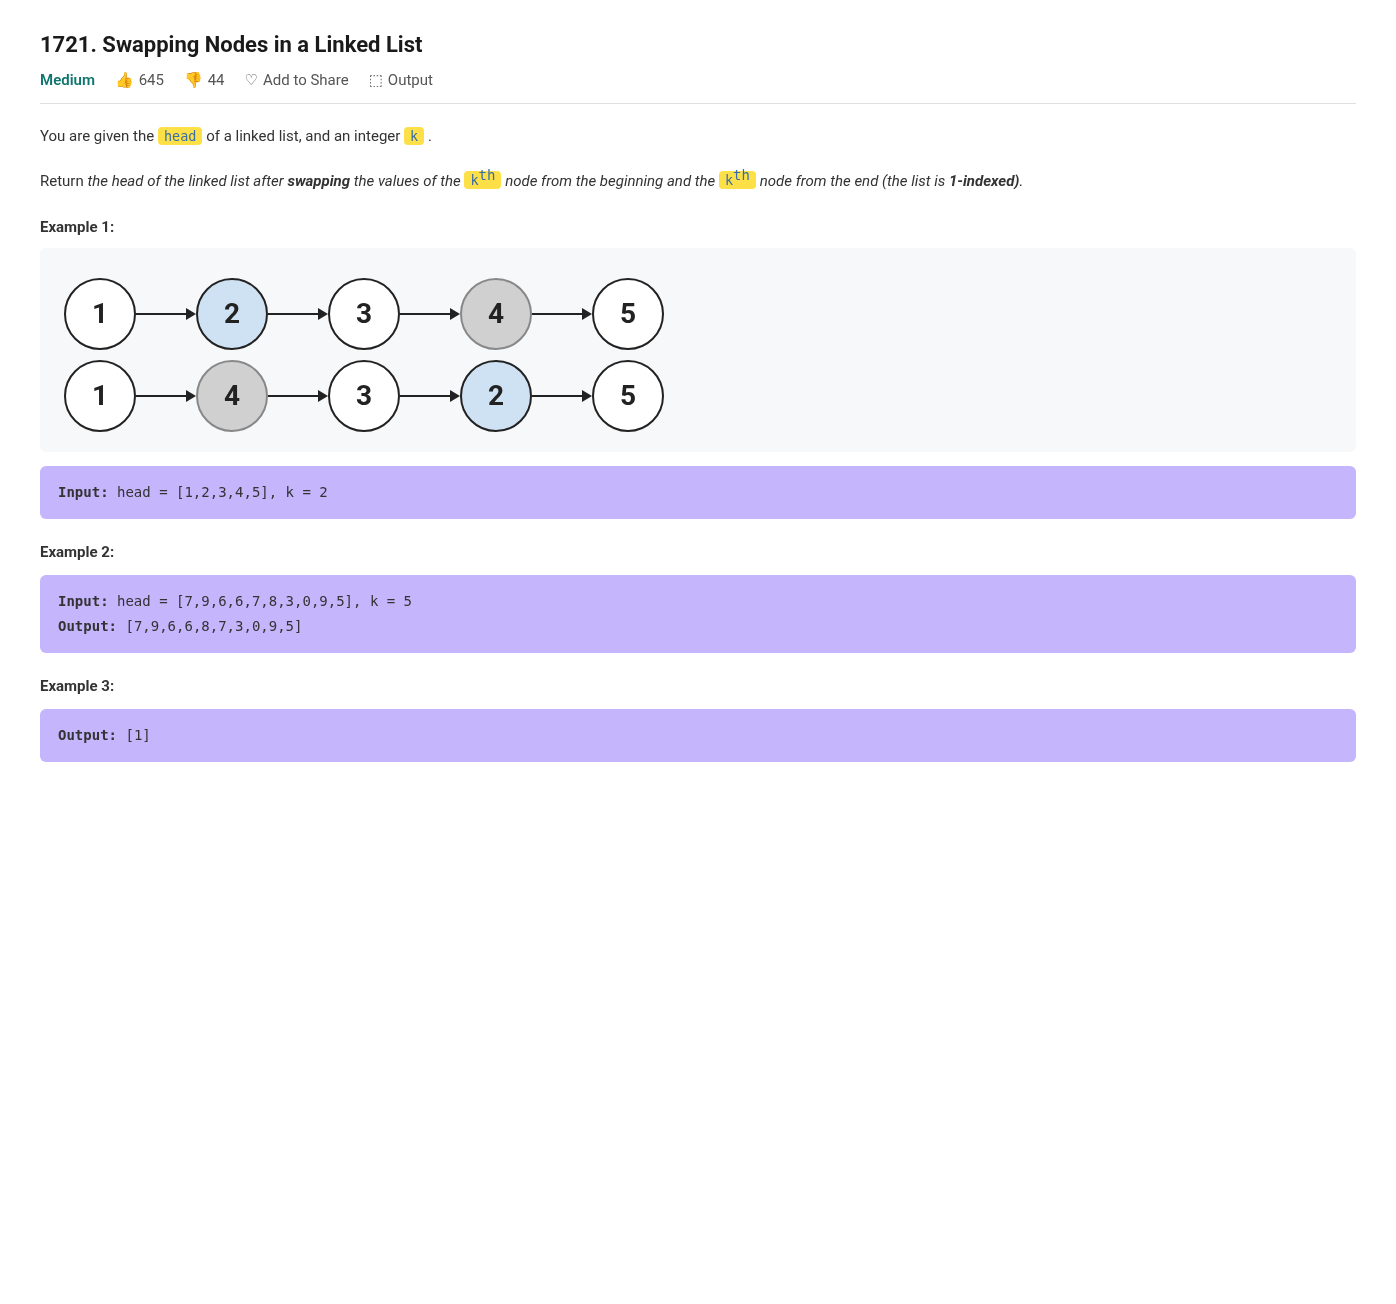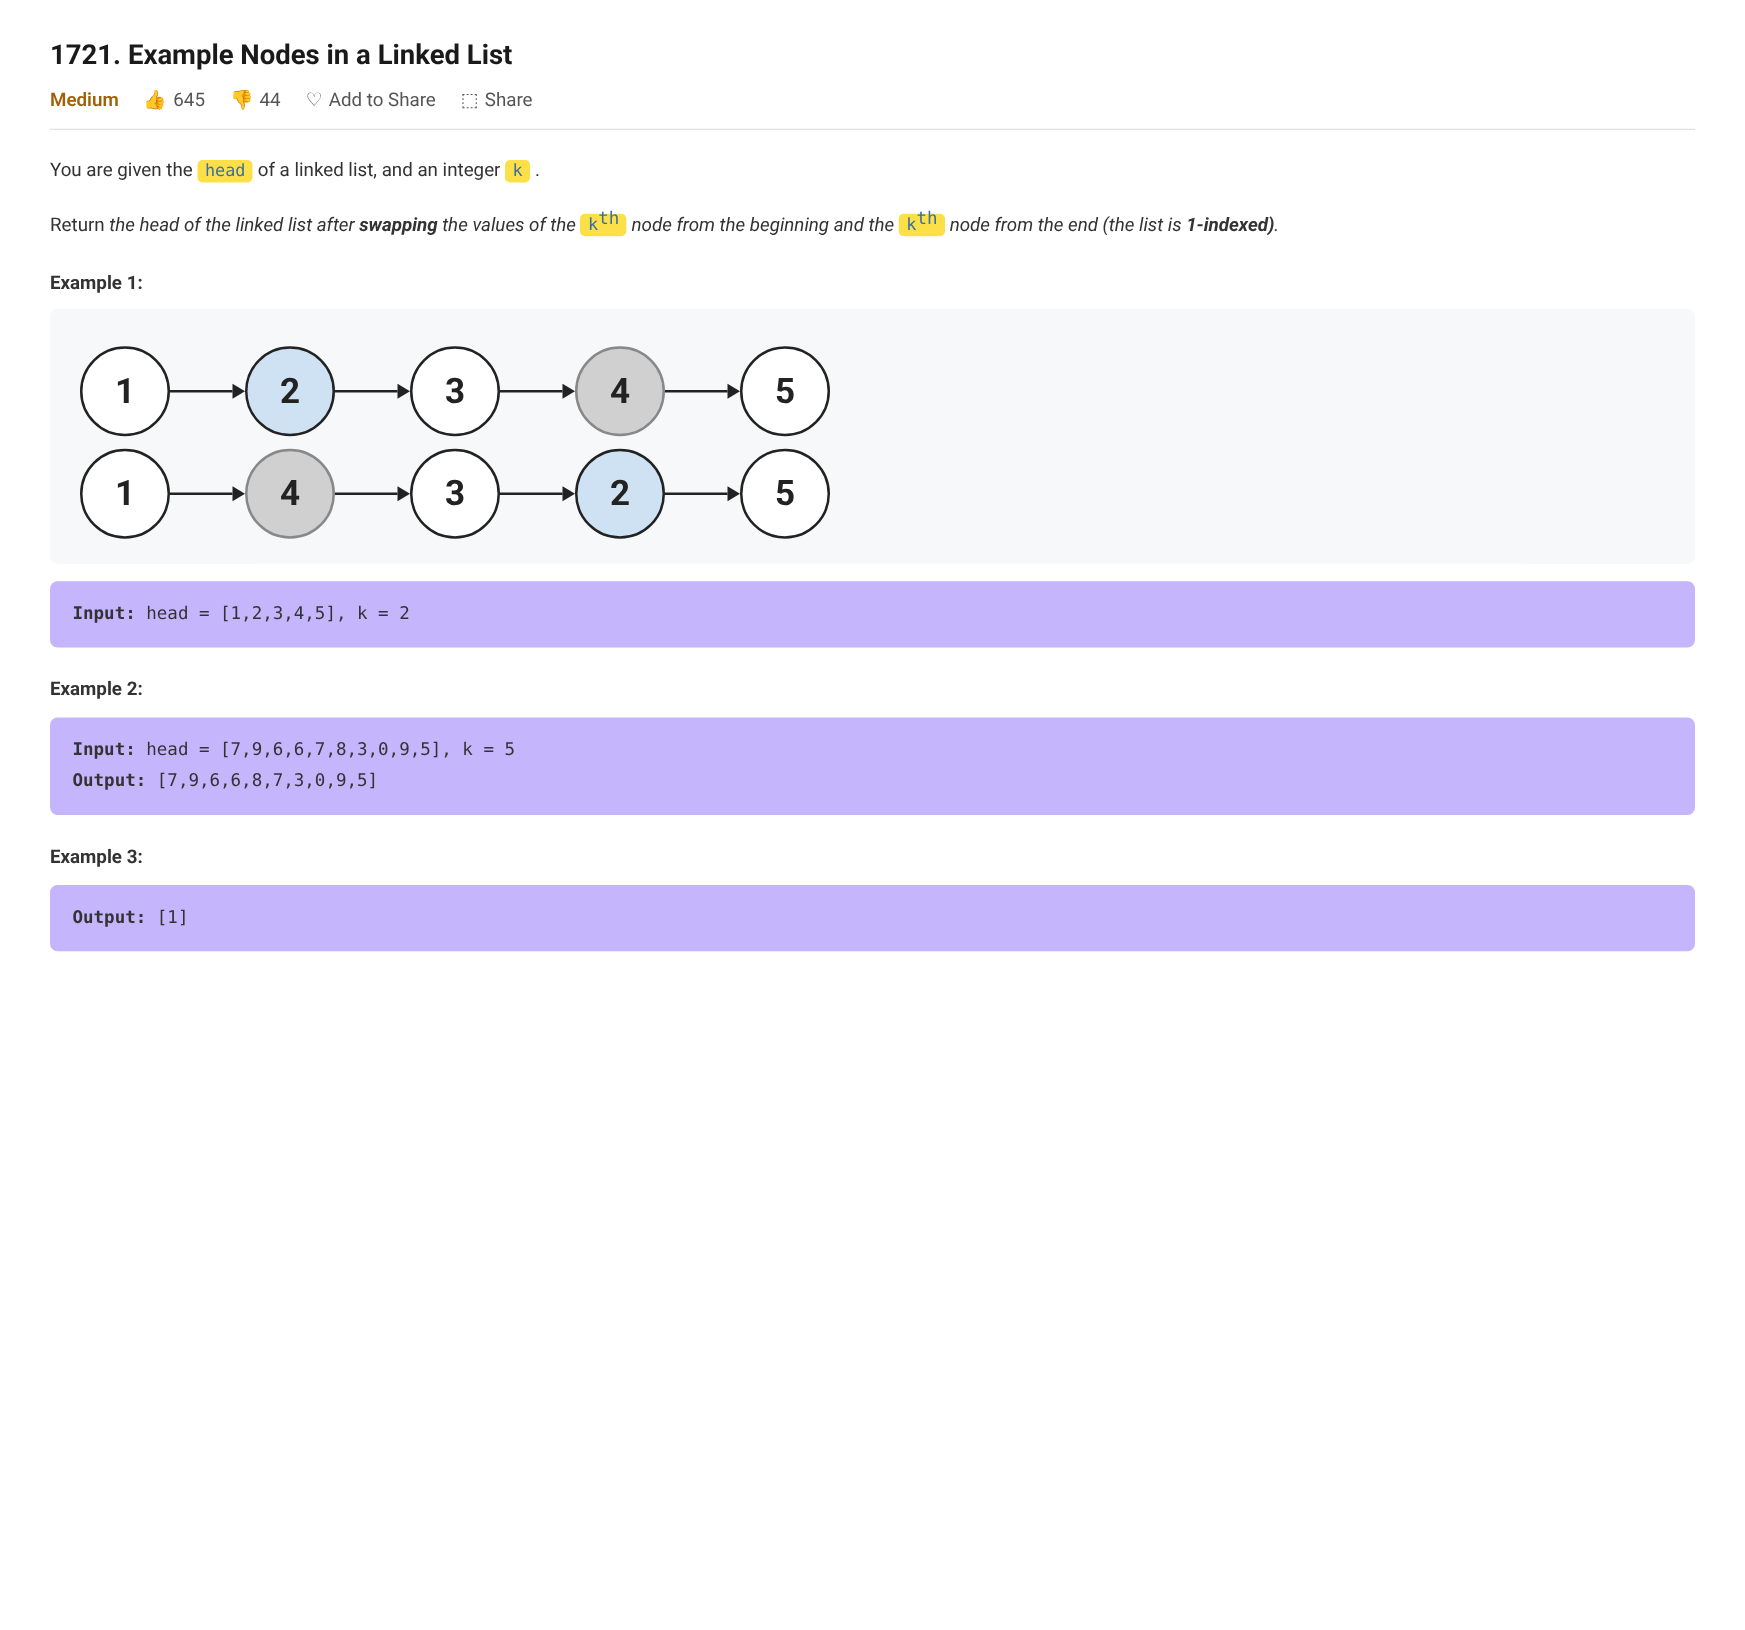--- a/index.html
+++ b/index.html
@@ -18,21 +18,21 @@
     }
     .meta-row {
       display: flex;
       align-items: center;
       gap: 20px;
       margin-bottom: 18px;
       padding-bottom: 14px;
       border-bottom: 1px solid #e0e0e0;
     }
     .difficulty-badge {
-      color: #a16207;
+      color: #0f766e;
       font-weight: 600;
       font-size: 15px;
     }
     .meta-item {
       display: flex;
       align-items: center;
       gap: 5px;
       color: #555;
       font-size: 15px;
       cursor: pointer;
@@ -130,40 +130,40 @@
       padding: 20px 24px 10px 24px;
       margin: 0 0 14px 0;
     }
   </style>
 </head>
 <body>
 
 <h1 class="problem-title">
   <span>1721.</span>
   <span> </span>
-  <span>Example Nodes in a Linked List</span>
+  <span>Swapping Nodes in a Linked List</span>
 </h1>
 
 <div class="meta-row">
   <span class="difficulty-badge">Medium</span>
   <span class="meta-item">
     <span>👍</span>
     <span>645</span>
   </span>
   <span class="meta-item">
     <span>👎</span>
     <span>44</span>
   </span>
   <span class="meta-item">
     <span>♡</span>
     <span>Add to Share</span>
   </span>
   <span class="meta-item">
     <span>⬚</span>
-    <span>Share</span>
+    <span>Output</span>
   </span>
 </div>
 
 <div class="description">
   <p>
     <span>You are given the </span>
     <code class="inline">head</code>
     <span> of a linked list, and an integer </span>
     <code class="inline">k</code>
     <span> .</span>

